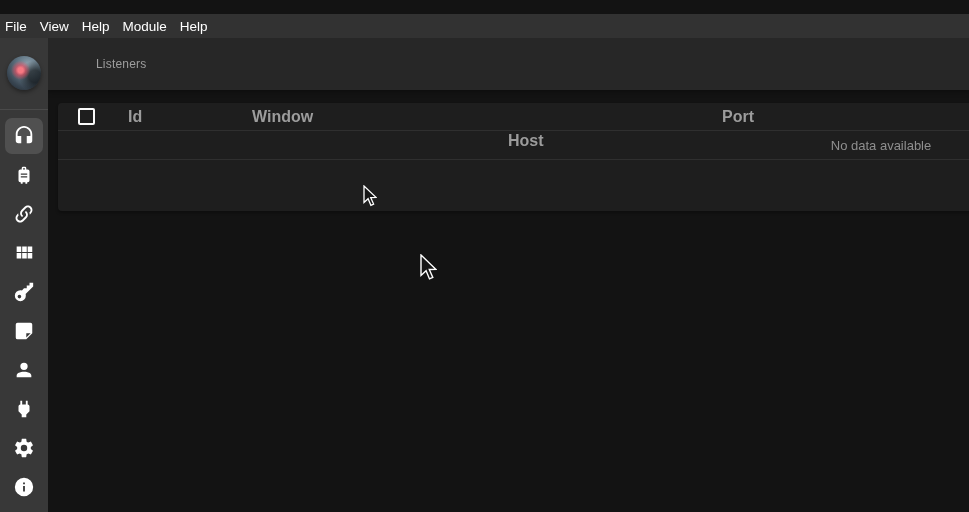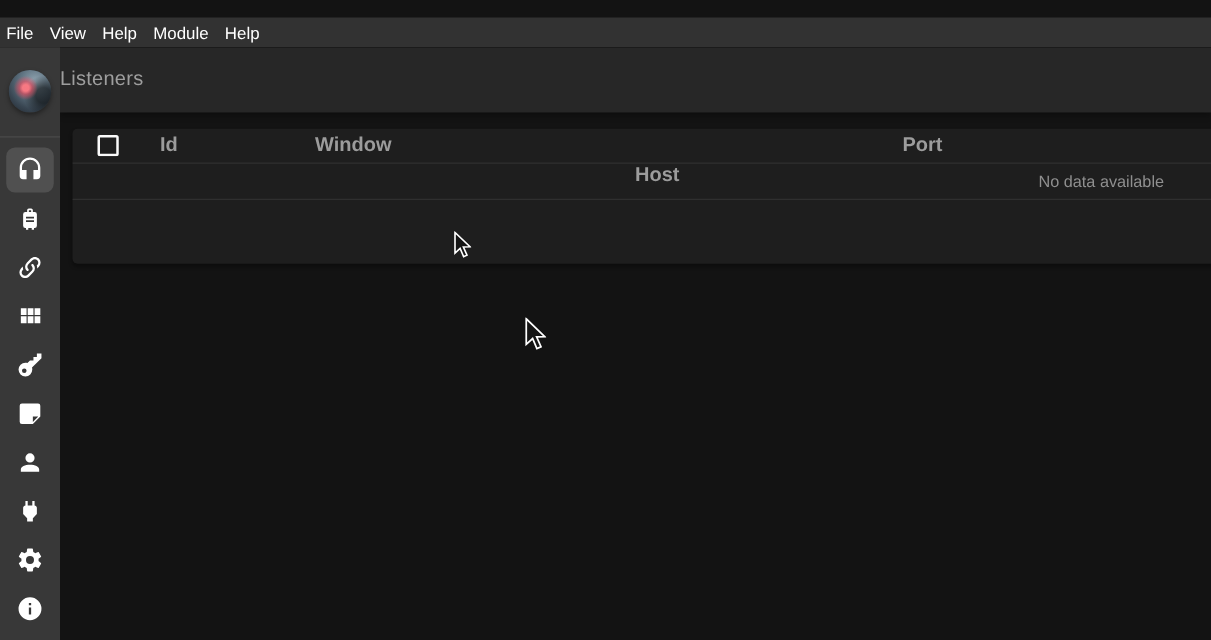--- a/index.html
+++ b/index.html
@@ -63,21 +63,21 @@
   .content {
     position:absolute; left:48px; top:38px; width:921px; height:474px;
     background:#131313; overflow:hidden;
   }
   .toolbar {
     position:absolute; left:0; top:0; width:921px; height:52px;
     background:#272727; box-shadow:0 2px 5px rgba(0,0,0,.35);
     display:flex; align-items:center;
   }
   .toolbar .page-title {
-    font-size:16px; color:#9e9e9e; letter-spacing:.2px;
+    margin-left:48px; font-size:12px; color:#9e9e9e; letter-spacing:.2px;
   }
 
   
   .table-card {
     position:absolute; left:10px; top:65px; width:1044px; height:108px;
     background:#1e1e1e; border-radius:4px 0 0 4px;
     box-shadow:0 2px 3px rgba(0,0,0,.3);
   }
   .thead {
     display:flex; height:28px; align-items:center;

